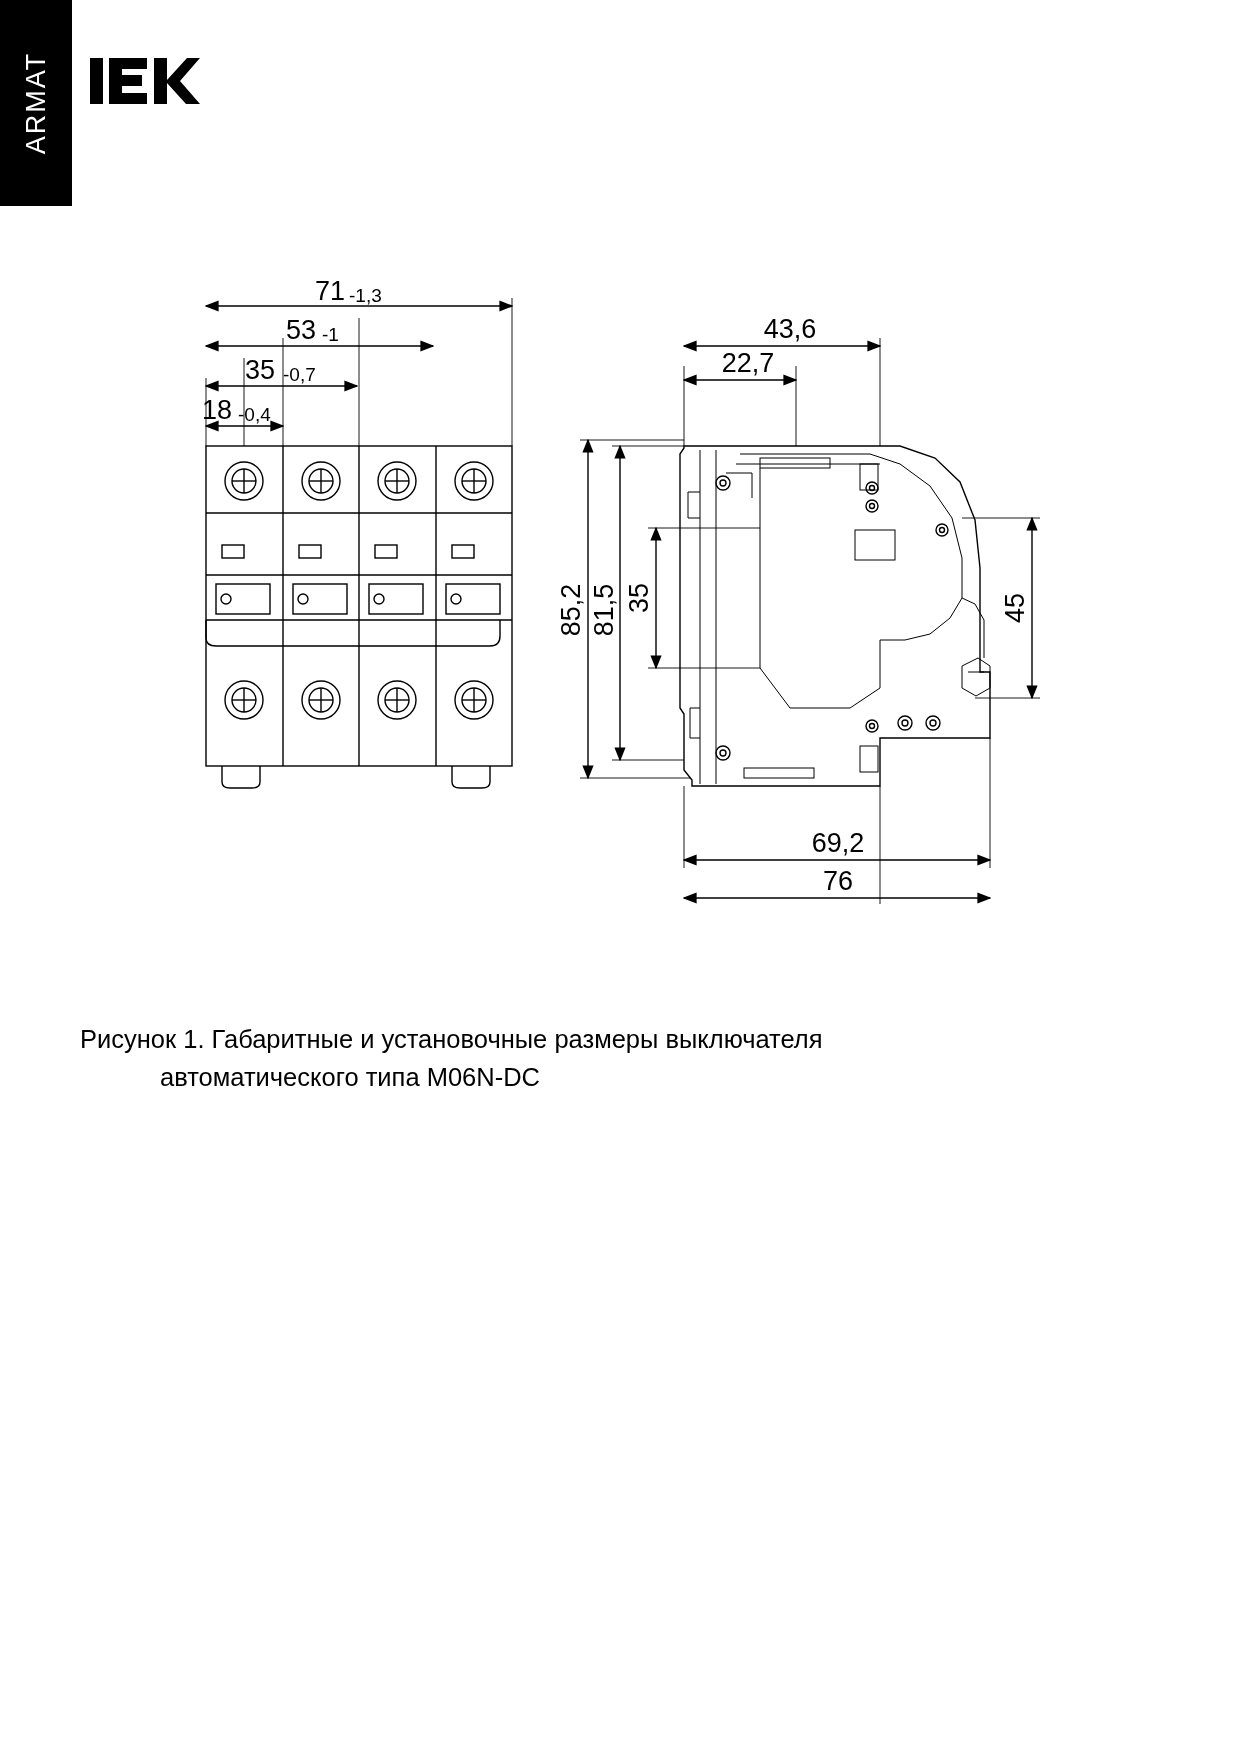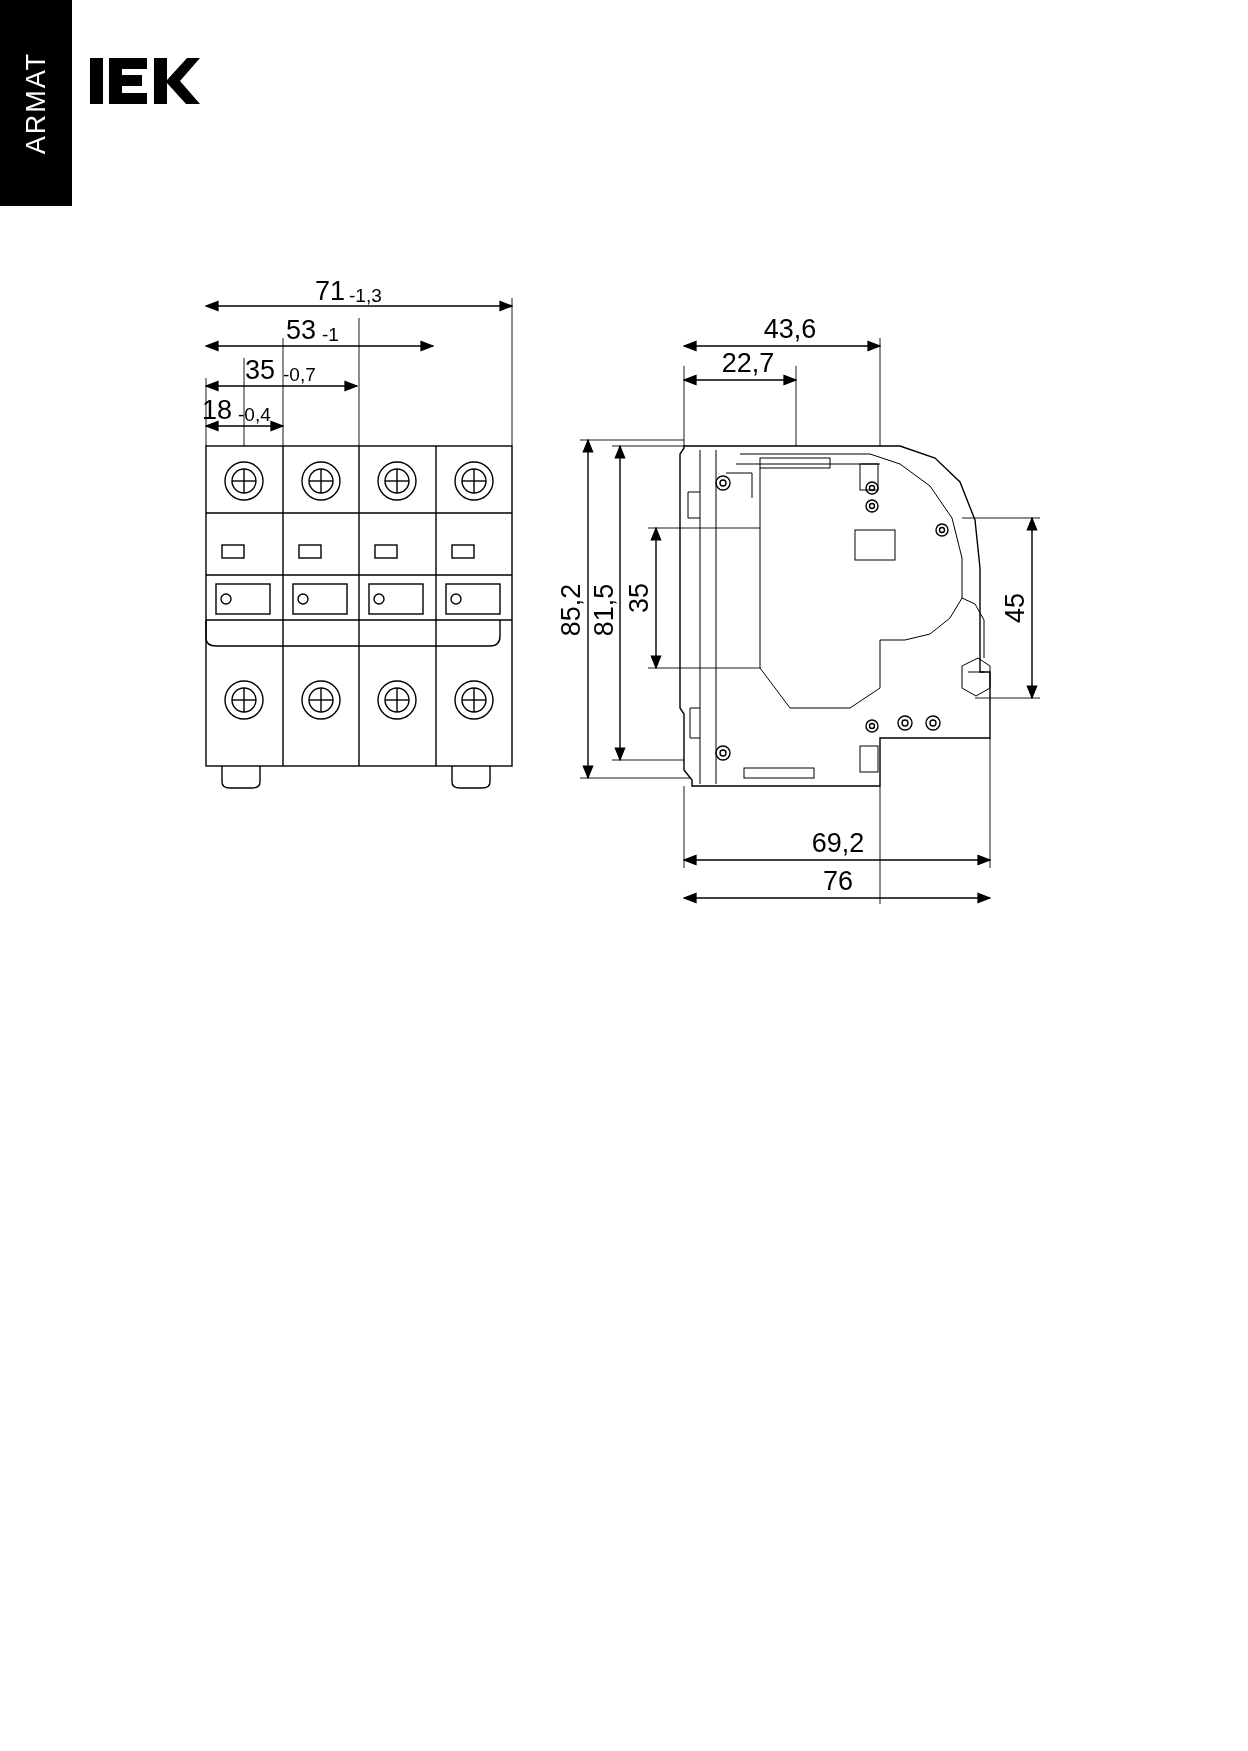--- a/index.html
+++ b/index.html
@@ -353,13 +353,15 @@
     <text x="1024" y="340" text-anchor="middle" font-size="27" transform="rotate(-90 1024 340)">45</text>
 
     <text x="838" y="584" text-anchor="middle" font-size="27">69,2</text>
     <text x="838" y="622" text-anchor="middle" font-size="27">76</text>
   </g>
 
 </svg>
 </div>
 
 <div class="caption">
+  <span>Рисунок 1. Габаритные и установочные размеры выключателя</span>
+  <span class="line2">автоматического типа M06N-DC</span>
 </div>
 
 </body></html>

